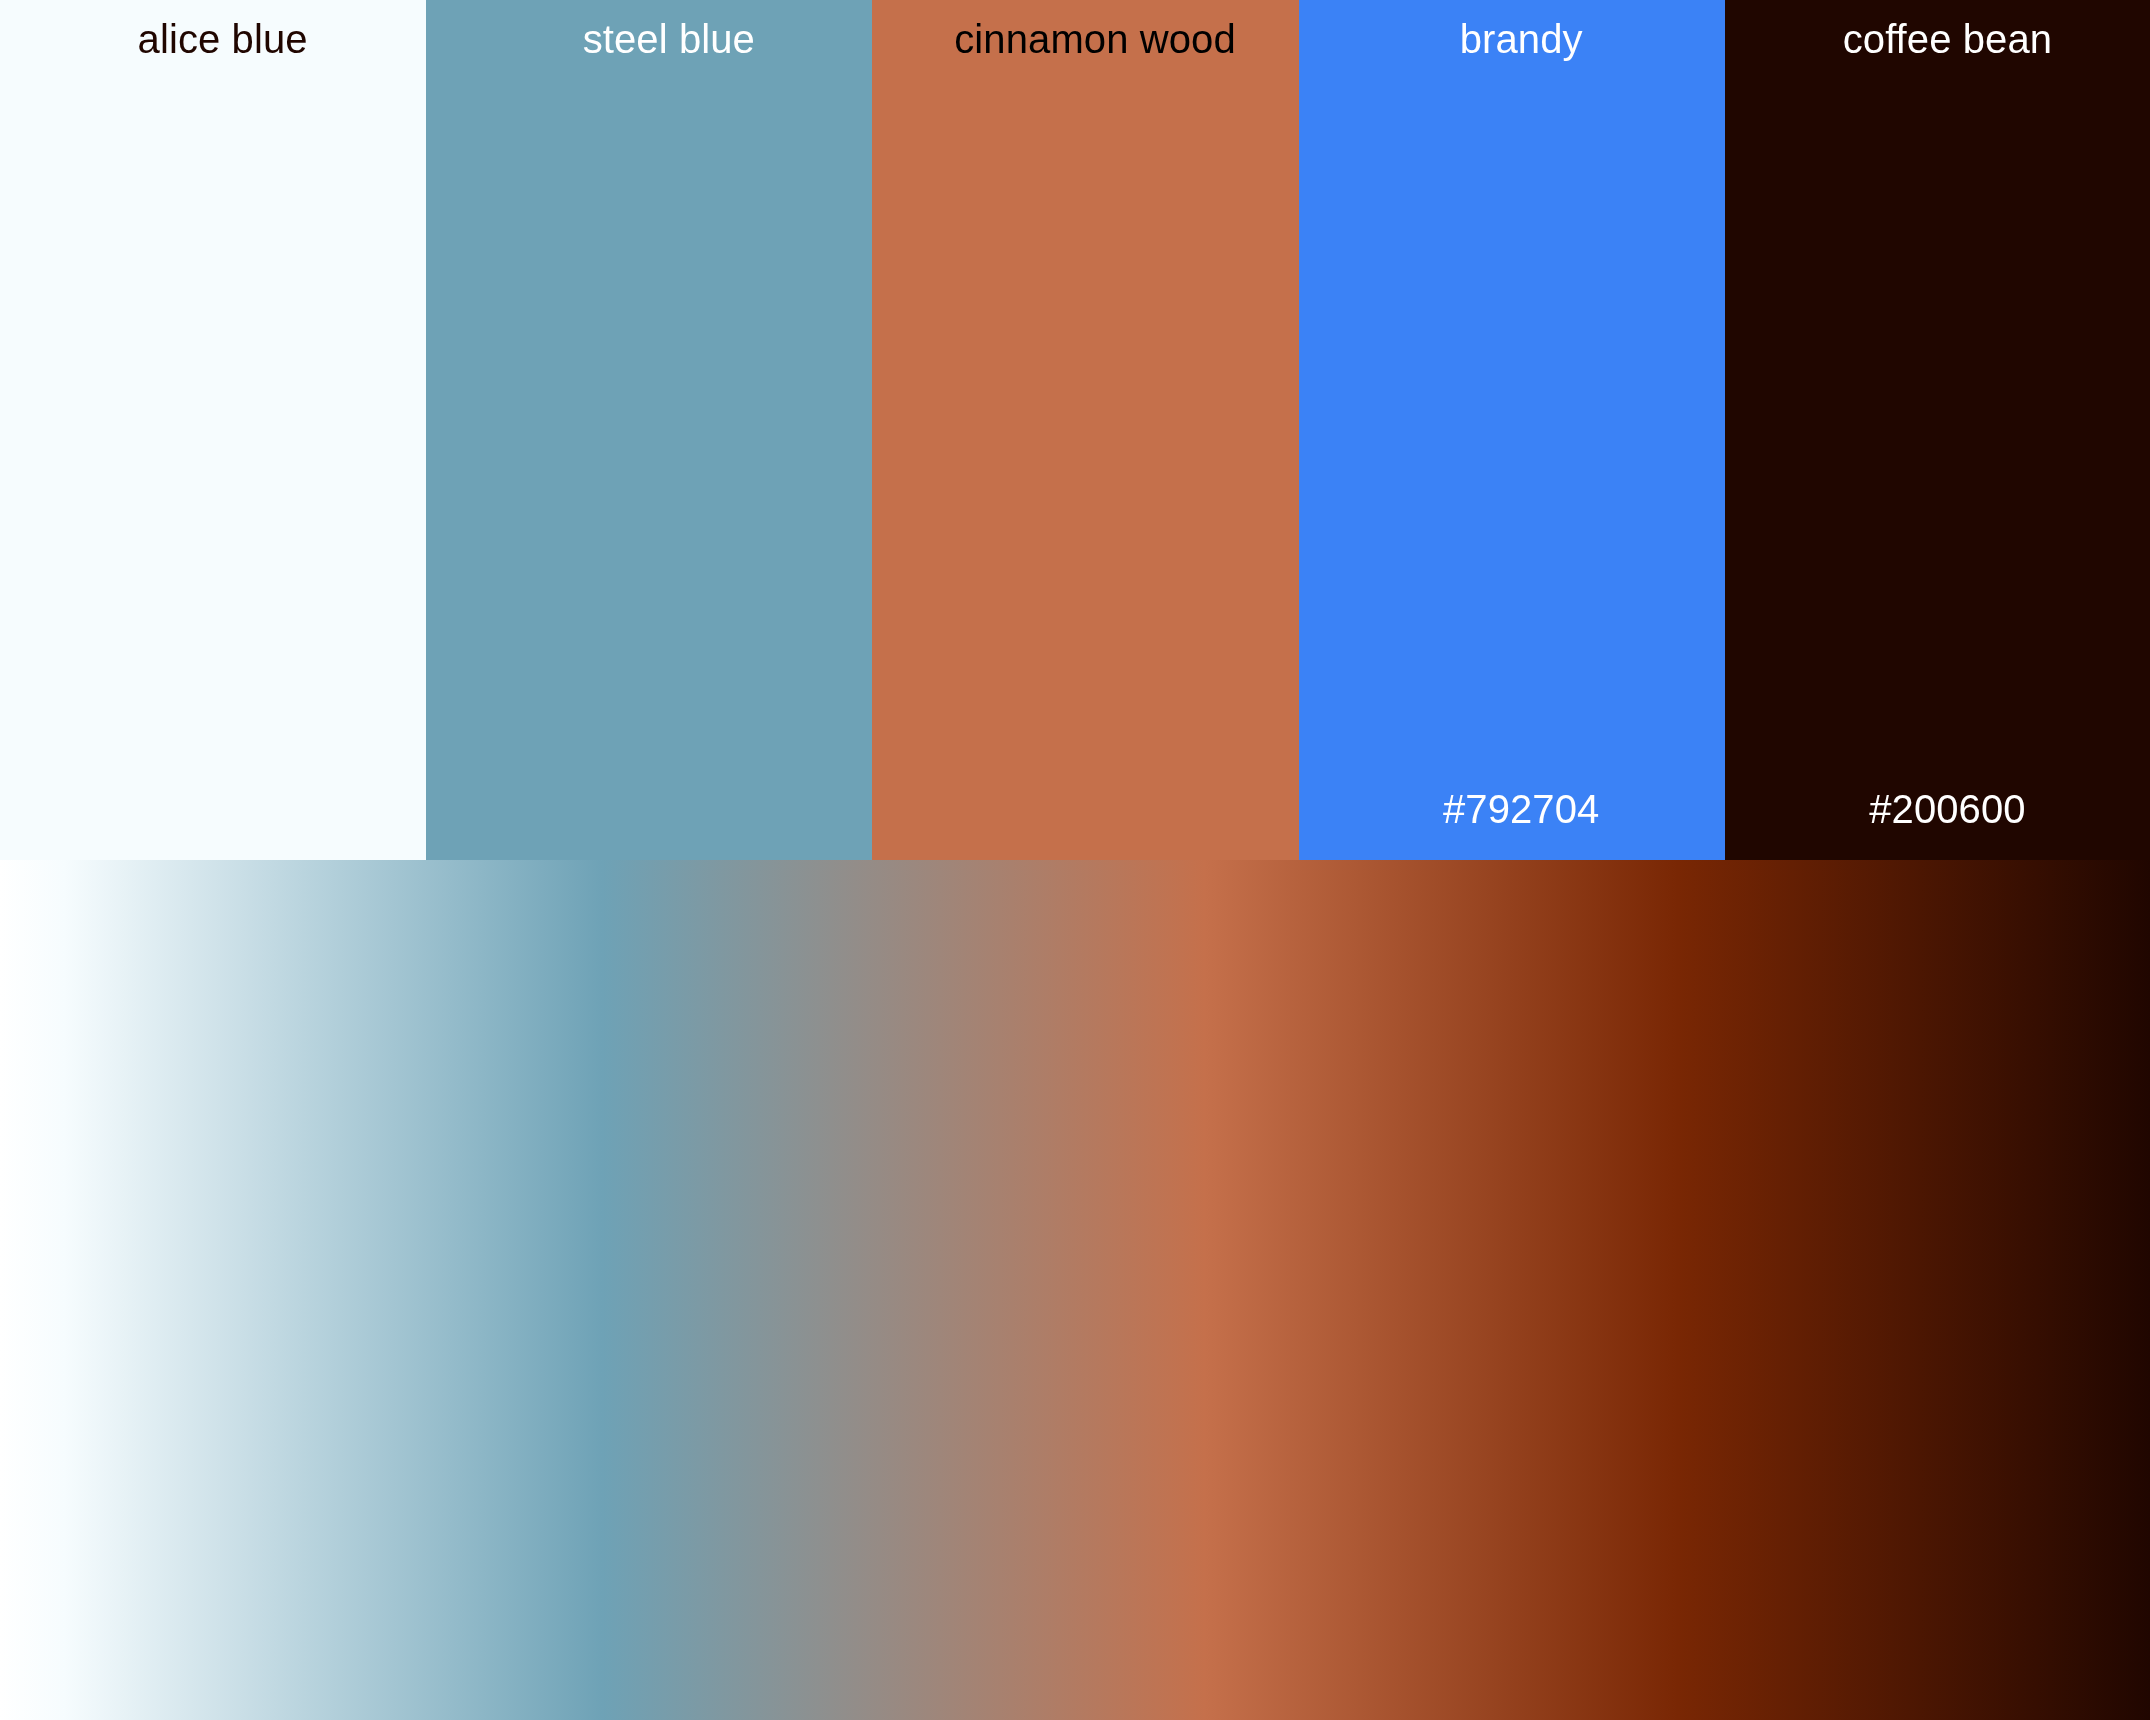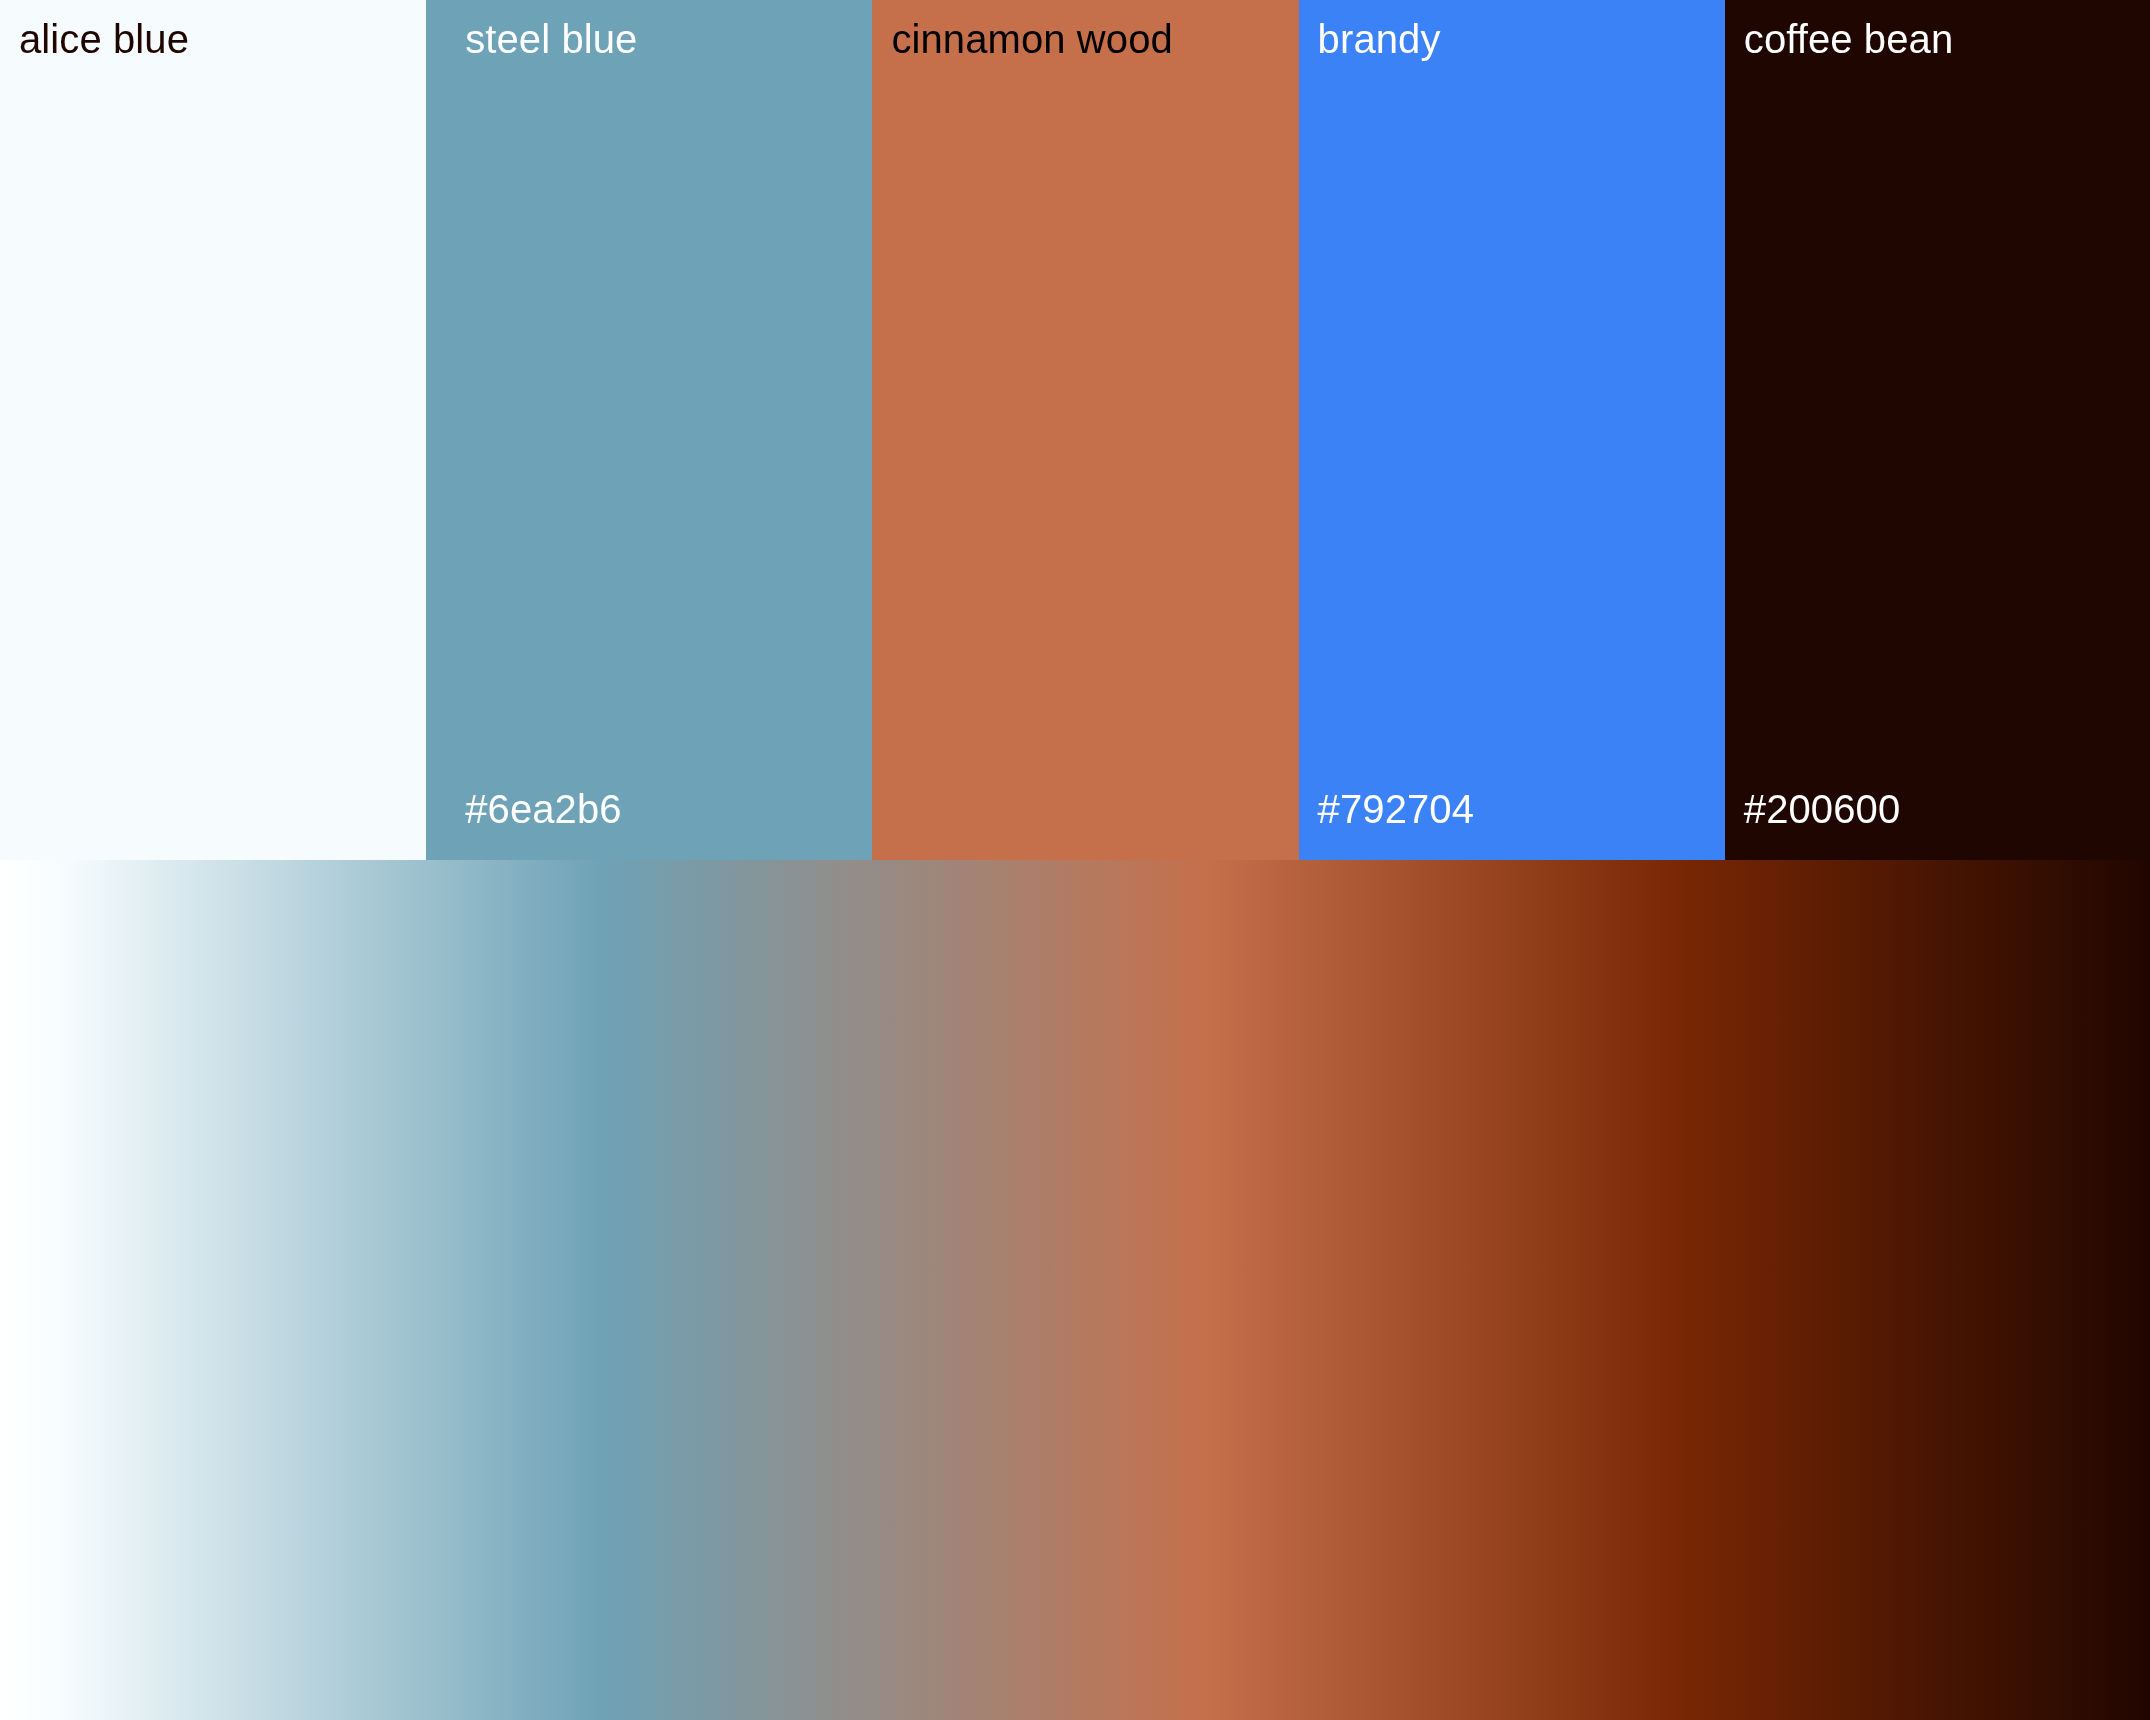--- a/index.html
+++ b/index.html
@@ -35,20 +35,21 @@
 
   .swatch {
     position: relative;
     flex: 1 1 0;
     height: 100%;
     box-sizing: border-box;
     display: flex;
     flex-direction: column;
     justify-content: space-between;
     overflow: hidden;
+    text-align: center;
   }
 
   .swatch-name {
     font-size: 40px;
     line-height: 1;
     letter-spacing: 0.1px;
     padding: 19px 0 0 19px;
     white-space: nowrap;
   }
 
@@ -75,21 +76,20 @@
 <div id="palette-page">
 
   <div id="swatch-row">
 
     <div class="swatch" style="background-color: rgb(246, 252, 254); color: rgb(32, 6, 0);">
       <div class="swatch-name">alice blue</div>
     </div>
 
     <div class="swatch" style="background-color: rgb(110, 162, 182); color: rgb(255, 255, 255); padding-left: 20px;">
       <div class="swatch-name">steel blue</div>
-      <div class="swatch-hex">#6ea2b6</div>
     </div>
 
     <div class="swatch" style="background-color: rgb(197, 112, 75); color: #000000;">
       <div class="swatch-name">cinnamon wood</div>
     </div>
 
     <div class="swatch" style="background-color: #3b82f6; color: rgb(255, 255, 255);">
       <div class="swatch-name">brandy</div>
       <div class="swatch-hex">#792704</div>
     </div>

